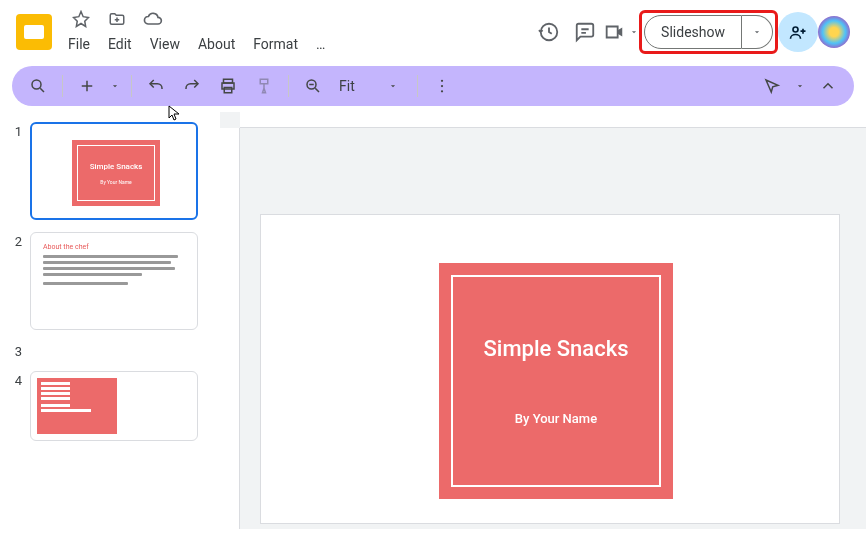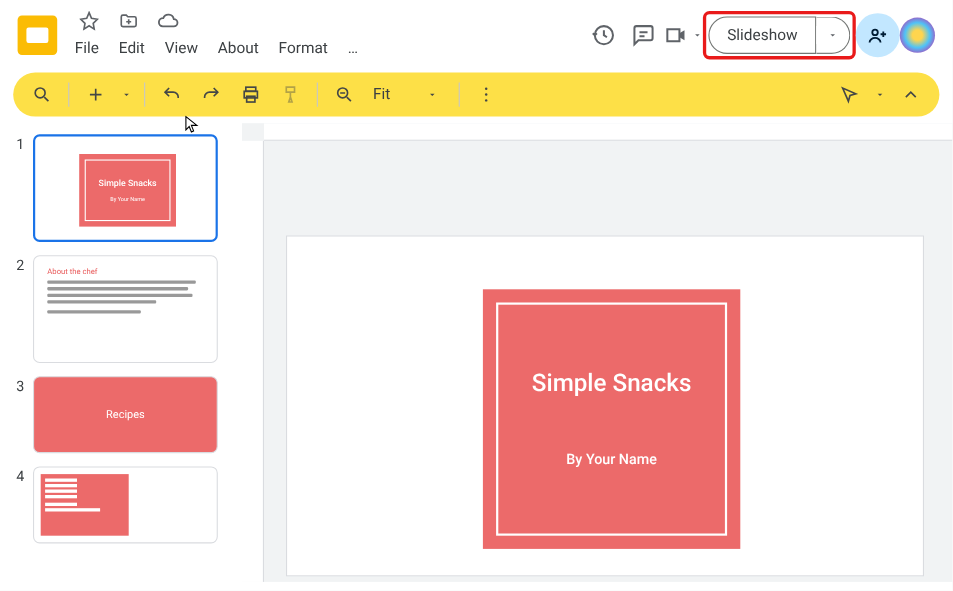--- a/index.html
+++ b/index.html
@@ -18,21 +18,21 @@
 .header-right { margin-left: auto; display: flex; align-items: center; gap: 0; }
 .hdr-btn { width: 36px; height: 36px; display: flex; align-items: center; justify-content: center; color: #5f6368; border-radius: 50%; cursor: pointer; }
 .video-btn { display: flex; align-items: center; gap: 4px; }
 .slideshow-wrap { border: 3px solid #e91a1a; border-radius: 6px; padding: 2px; display: flex; }
 .slideshow-btn { border: 1px solid #747775; border-radius: 20px 0 0 20px; padding: 8px 16px; font-size: 14px; color: #3c4043; cursor: pointer; background: #fff; }
 .slideshow-drop { border: 1px solid #747775; border-left: none; border-radius: 0 20px 20px 0; padding: 8px 10px; cursor: pointer; background: #fff; display: flex; align-items: center; }
 .share-btn { width: 40px; height: 40px; border-radius: 50%; background: #c2e7ff; display: flex; align-items: center; justify-content: center; cursor: pointer; }
 .avatar { width: 32px; height: 32px; border-radius: 50%; background: radial-gradient(circle, #ffd54f 20%, #4fc3f7 50%, #ab47bc 80%); }
 
 
-.toolbar { margin: 6px 12px; background: #fde047; border-radius: 24px; padding: 4px 10px; display: flex; align-items: center; gap: 4px; }
+.toolbar { margin: 6px 12px; background: #c4b5fd; border-radius: 24px; padding: 4px 10px; display: flex; align-items: center; gap: 4px; }
 .tool-btn { width: 32px; height: 32px; display: flex; align-items: center; justify-content: center; border-radius: 4px; color: #444746; cursor: pointer; }
 .tool-sep { width: 1px; height: 22px; background: #c7c7c7; margin: 0 4px; }
 .zoom-text { font-size: 14px; color: #3c4043; padding: 0 6px; min-width: 40px; }
 .tool-spacer { flex: 1; }
 
 
 .main { display: flex; height: calc(537px - 120px); }
 .sidebar { width: 220px; padding: 10px 8px; overflow-y: auto; position: relative; }
 .sidebar::-webkit-scrollbar { width: 10px; }
 .sidebar::-webkit-scrollbar-thumb { background: #dadce0; border-radius: 5px; }
@@ -249,23 +249,20 @@
           <div class="thumb2-line" style="width:95%"></div>
           <div class="thumb2-line" style="width:90%"></div>
           <div class="thumb2-line" style="width:93%"></div>
           <div class="thumb2-line" style="width:70%"></div>
           <div class="thumb2-line" style="width:60%;margin-top:6px"></div>
         </div>
       </div>
     </div>
     <div class="slide-row">
       <div class="slide-num">3</div>
-      <div class="thumb thumb3 short">
-        <div class="thumb3-text">Recipes</div>
-      </div>
     </div>
     <div class="slide-row">
       <div class="slide-num">4</div>
       <div class="thumb short">
         <div class="thumb4-content">
           <div class="thumb4-right">
             <div class="thumb4-item"></div>
               <div class="thumb4-item"></div>
               <div class="thumb4-item"></div>
               <div class="thumb4-item"></div>

